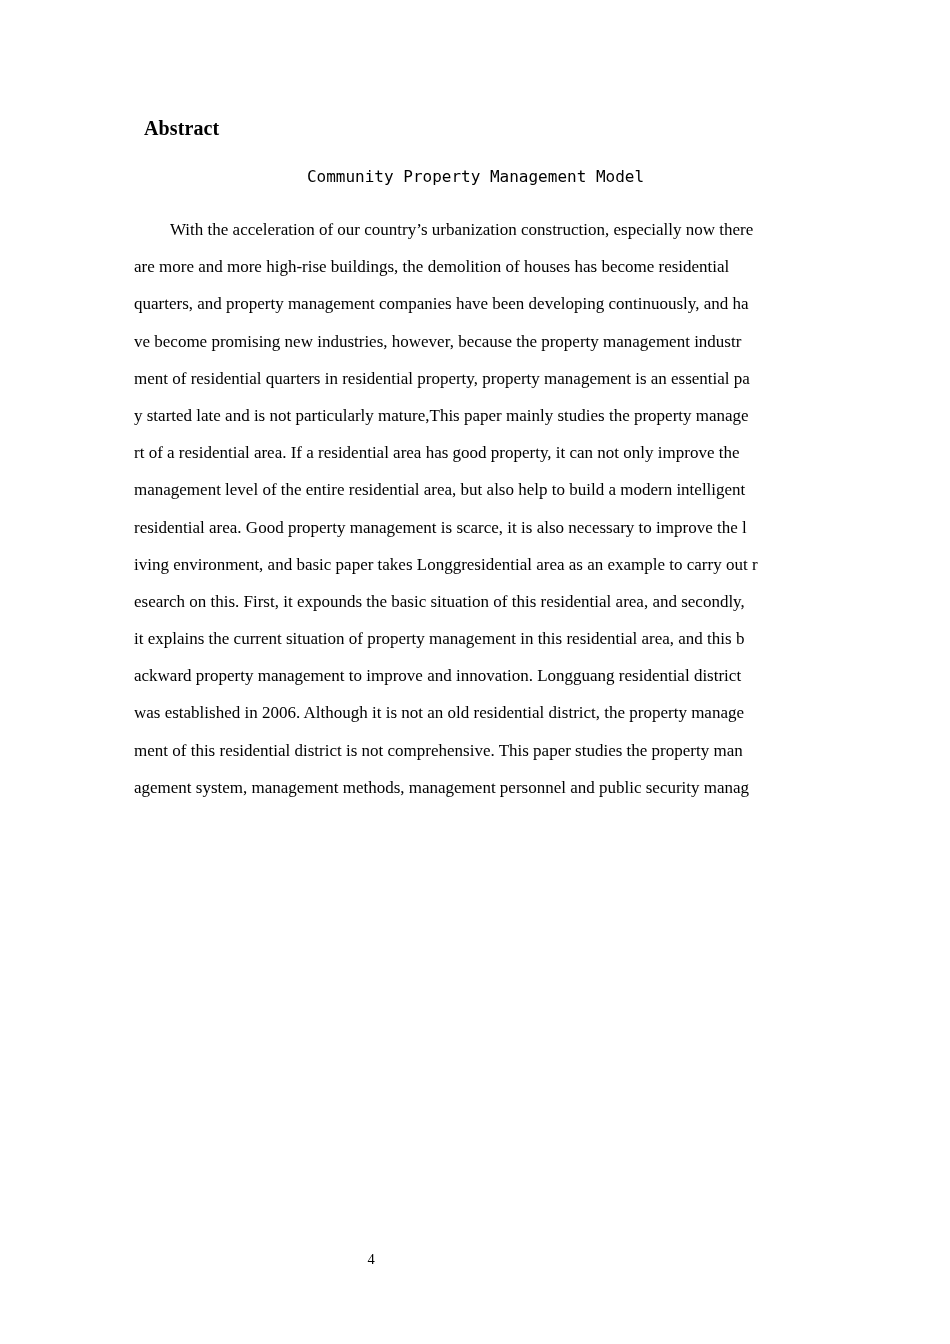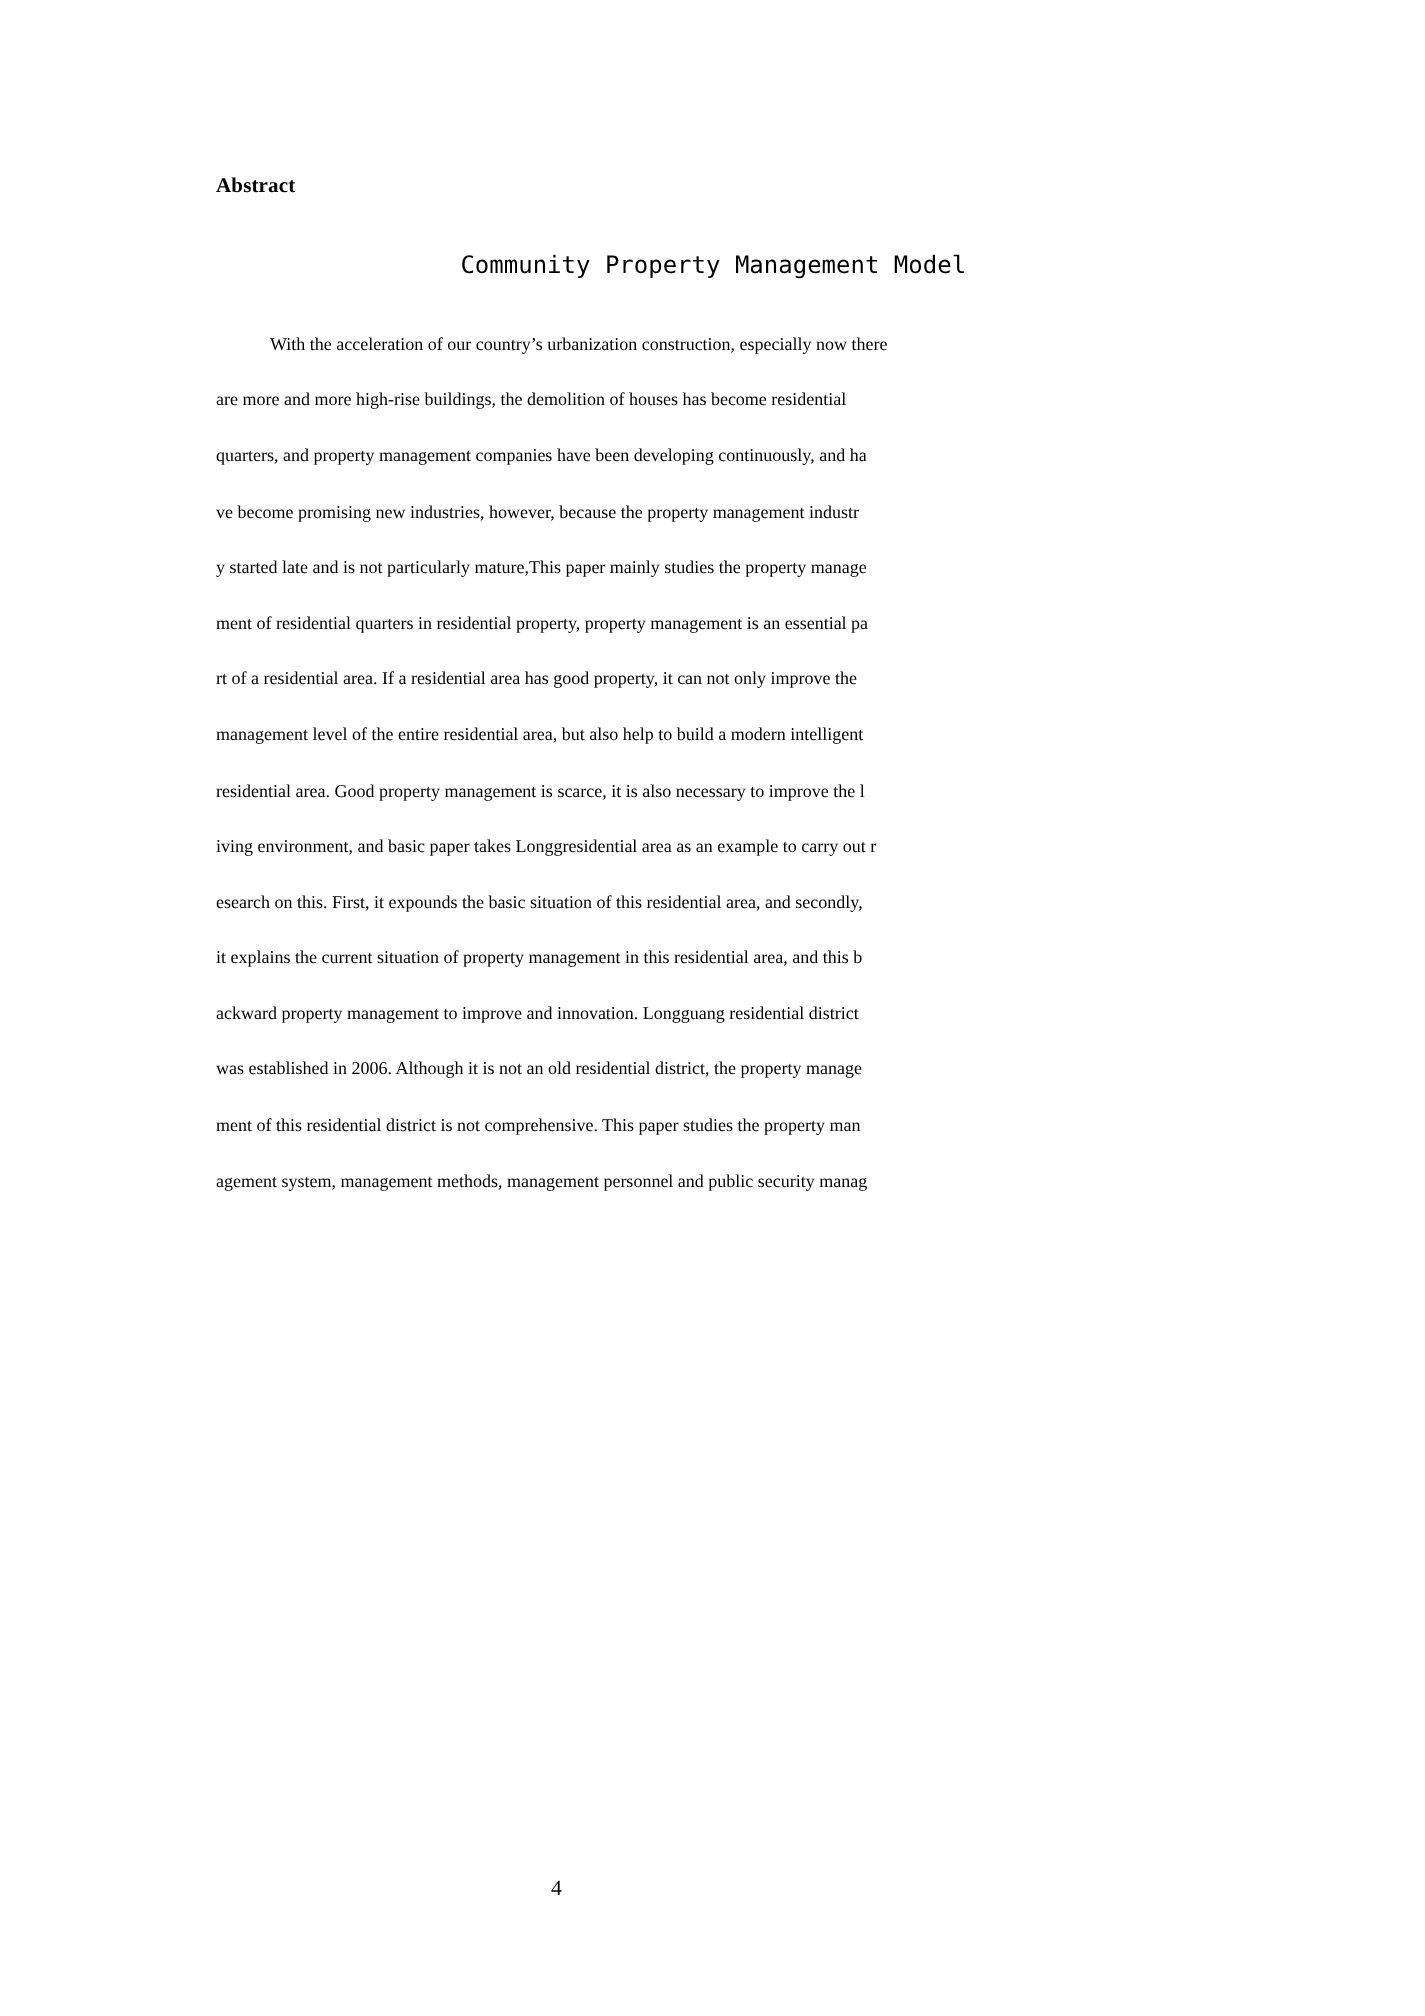--- a/index.html
+++ b/index.html
@@ -10,21 +10,21 @@
   .page {
     position: relative;
     width: 950px;
     height: 1344px;
     background: #ffffff;
     overflow: hidden;
     box-sizing: border-box;
   }
   .section-heading {
     font-family: "Liberation Serif", "DejaVu Serif", serif;
-    font-size: 14px;
+    font-size: 20px;
     font-weight: bold;
     color: #000000;
     position: absolute;
     left: 144px;
     top: 117px;
     letter-spacing: 0.1px;
     white-space: nowrap;
   }
   .doc-title {
     position: absolute;
@@ -35,25 +35,25 @@
     font-family: "DejaVu Sans Mono", "Liberation Mono", monospace;
     font-size: 16px;
     font-weight: 400;
     color: #000000;
     letter-spacing: 0px;
     line-height: 26px;
     white-space: nowrap;
   }
   .abstract-body {
     position: absolute;
-    left: 144px;
+    left: 134px;
     top: 211px;
     width: 665px;
     font-family: "Liberation Serif", "DejaVu Serif", serif;
-    font-size: 12px;
+    font-size: 17px;
     color: #000000;
     line-height: 37.2px;
   }
   .abstract-body .ln {
     display: block;
     white-space: nowrap;
     height: 37.2px;
   }
   .abstract-body .ln.first {
     text-indent: 36px;
@@ -89,22 +89,22 @@
 
   <div class="section-heading">Abstract</div>
 
   <div class="doc-title">Community Property Management Model</div>
 
   <div class="abstract-body">
     <span class="ln first">With the acceleration of our country’s urbanization construction, especially now there</span>
     <span class="ln">are more and more high-rise buildings, the demolition of houses has become residential</span>
     <span class="ln">quarters, and property management companies have been developing continuously, and ha</span>
     <span class="ln">ve become promising new industries, however, because the property management industr</span>
+    <span class="ln">ment of residential quarters in residential property, property management is an essential pa</span>
     <span class="ln">y started late and is not particularly mature,This paper mainly studies the property manage</span>
-    <span class="ln">ment of residential quarters in residential property, property management is an essential pa</span>
     <span class="ln">rt of a residential area. If a residential area has good property, it can not only improve the</span>
     <span class="ln">management level of the entire residential area, but also help to build a modern intelligent</span>
     <span class="ln">residential area. Good property management is scarce, it is also necessary to improve the l</span>
     <span class="ln">iving environment, and basic paper takes Longgresidential area as an example to carry out r</span>
     <span class="ln">esearch on this. First, it expounds the basic situation of this residential area, and secondly,</span>
     <span class="ln">it explains the current situation of property management in this residential area, and this b</span>
     <span class="ln">ackward property management to improve and innovation. Longguang residential district</span>
     <span class="ln">was established in 2006. Although it is not an old residential district, the property manage</span>
     <span class="ln">ment of this residential district is not comprehensive. This paper studies the property man</span>
     <span class="ln">agement system, management methods, management personnel and public security manag</span>

